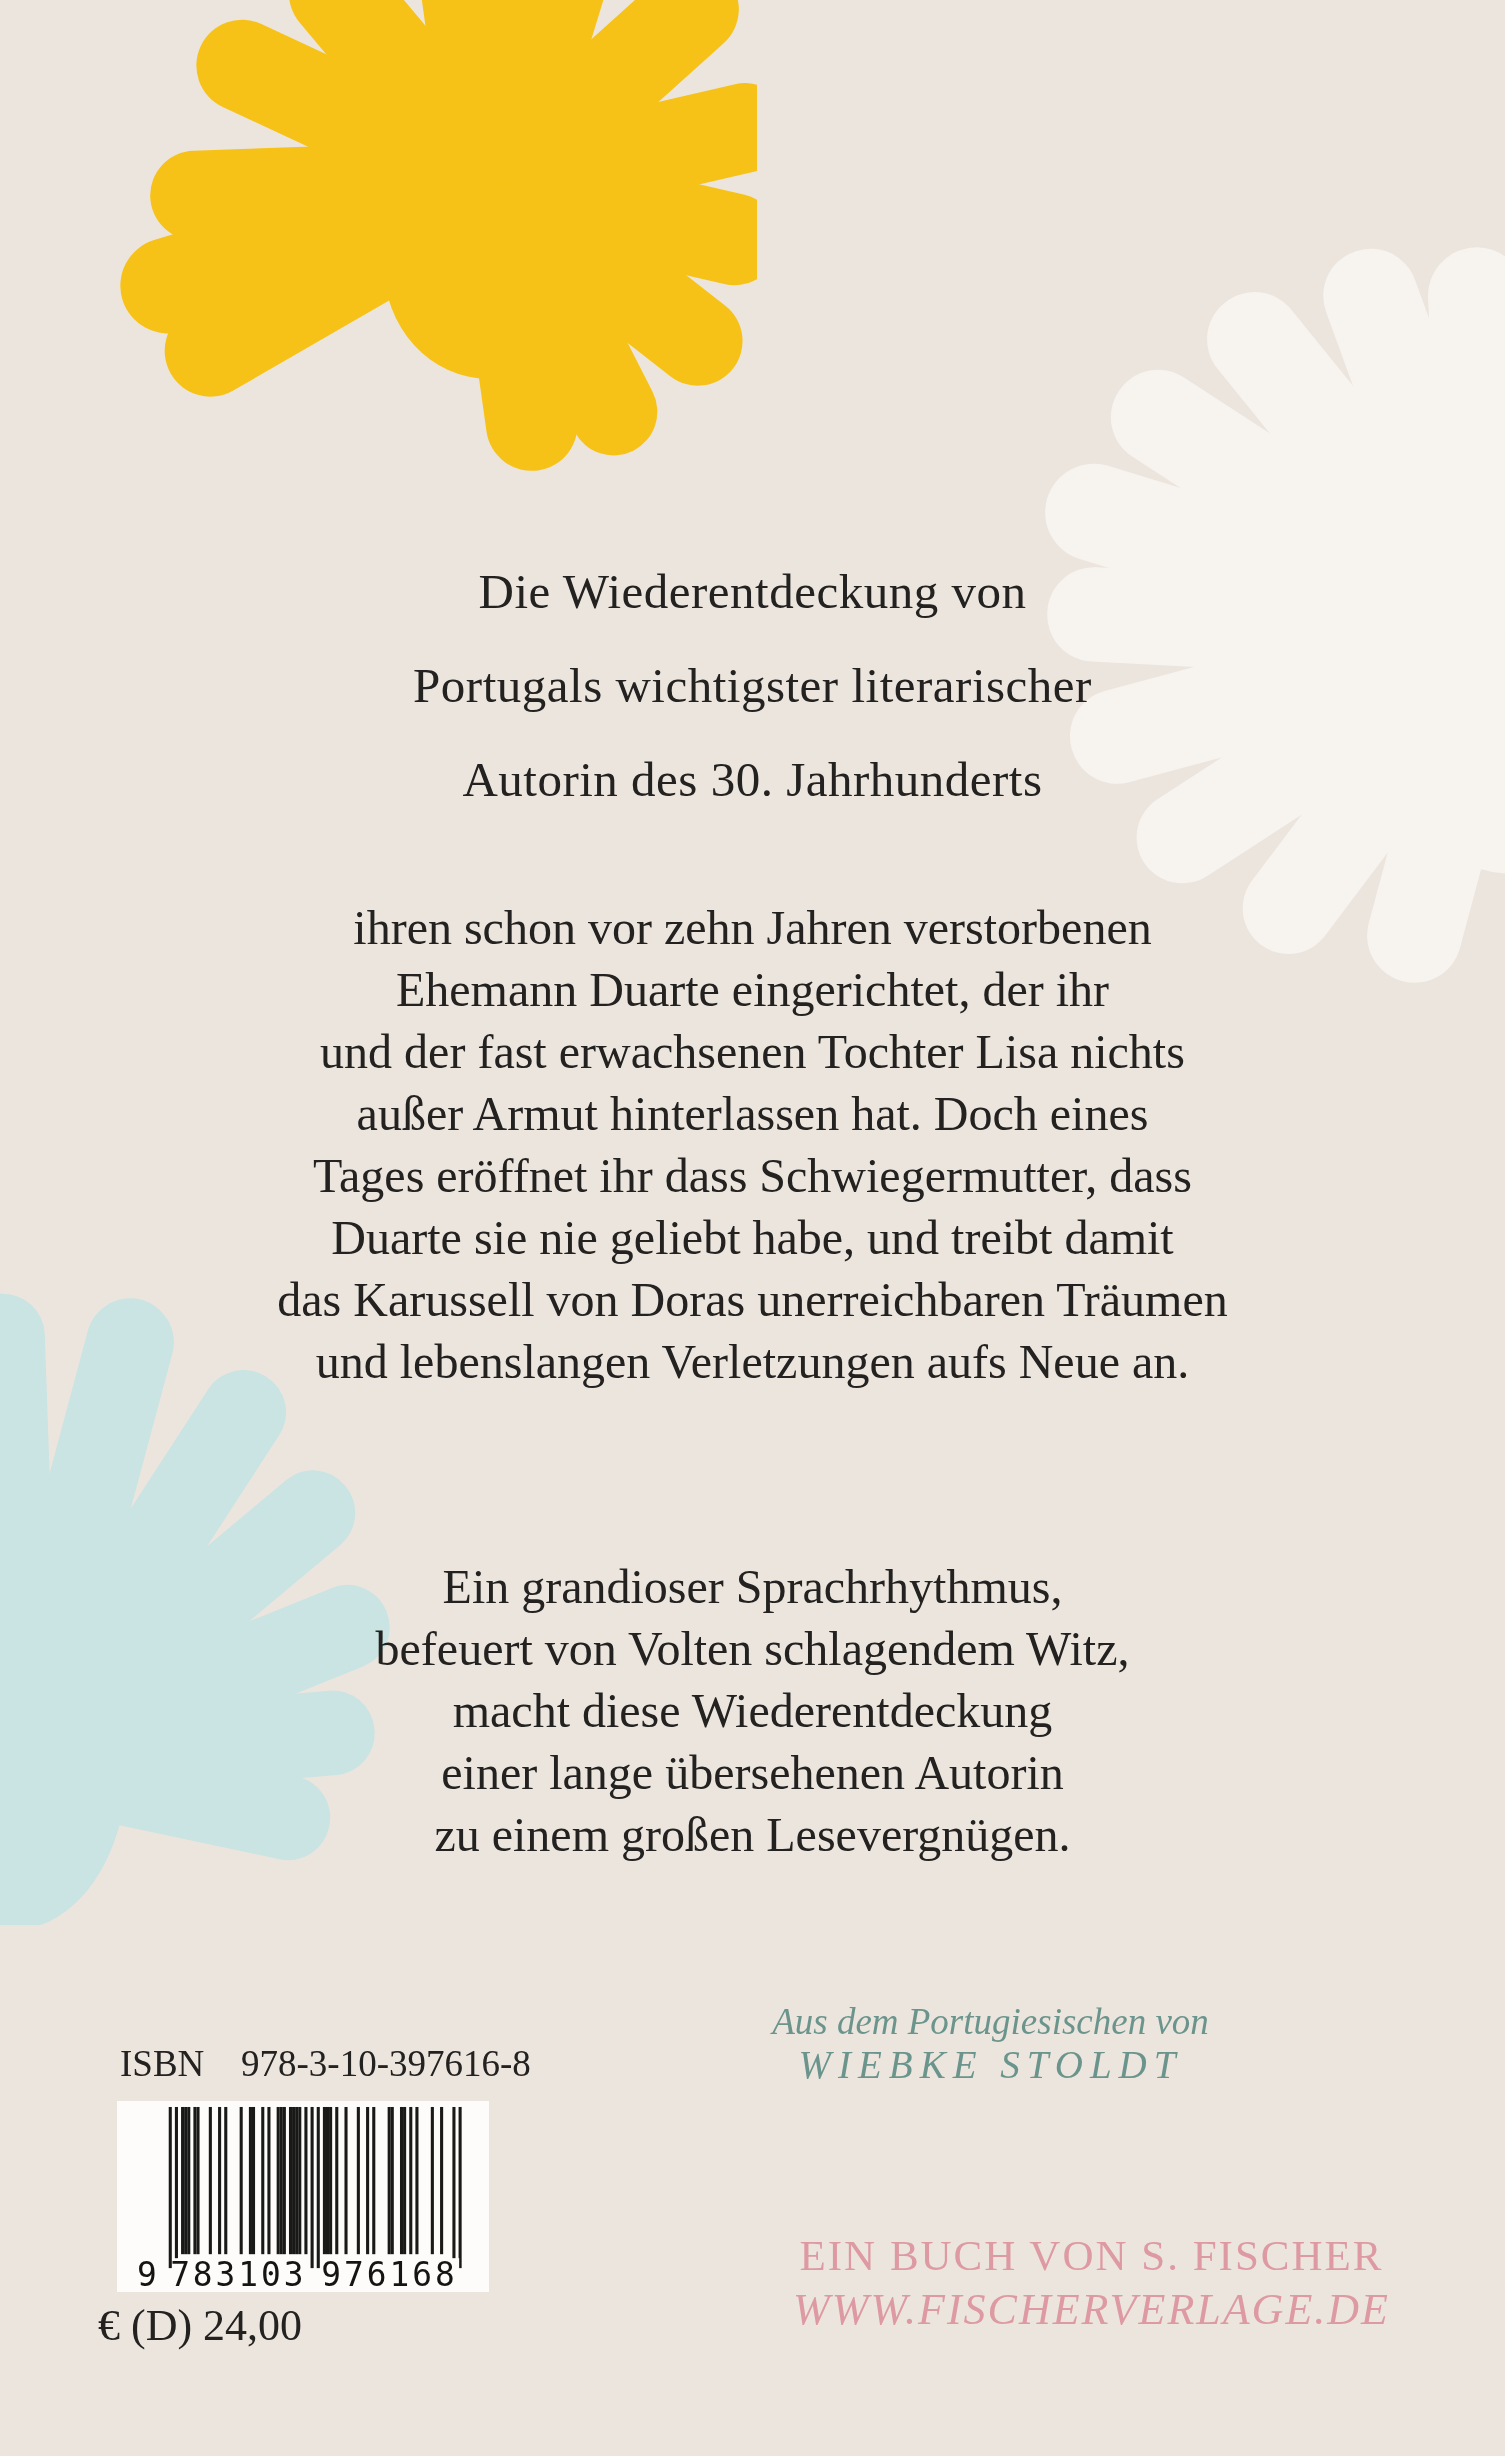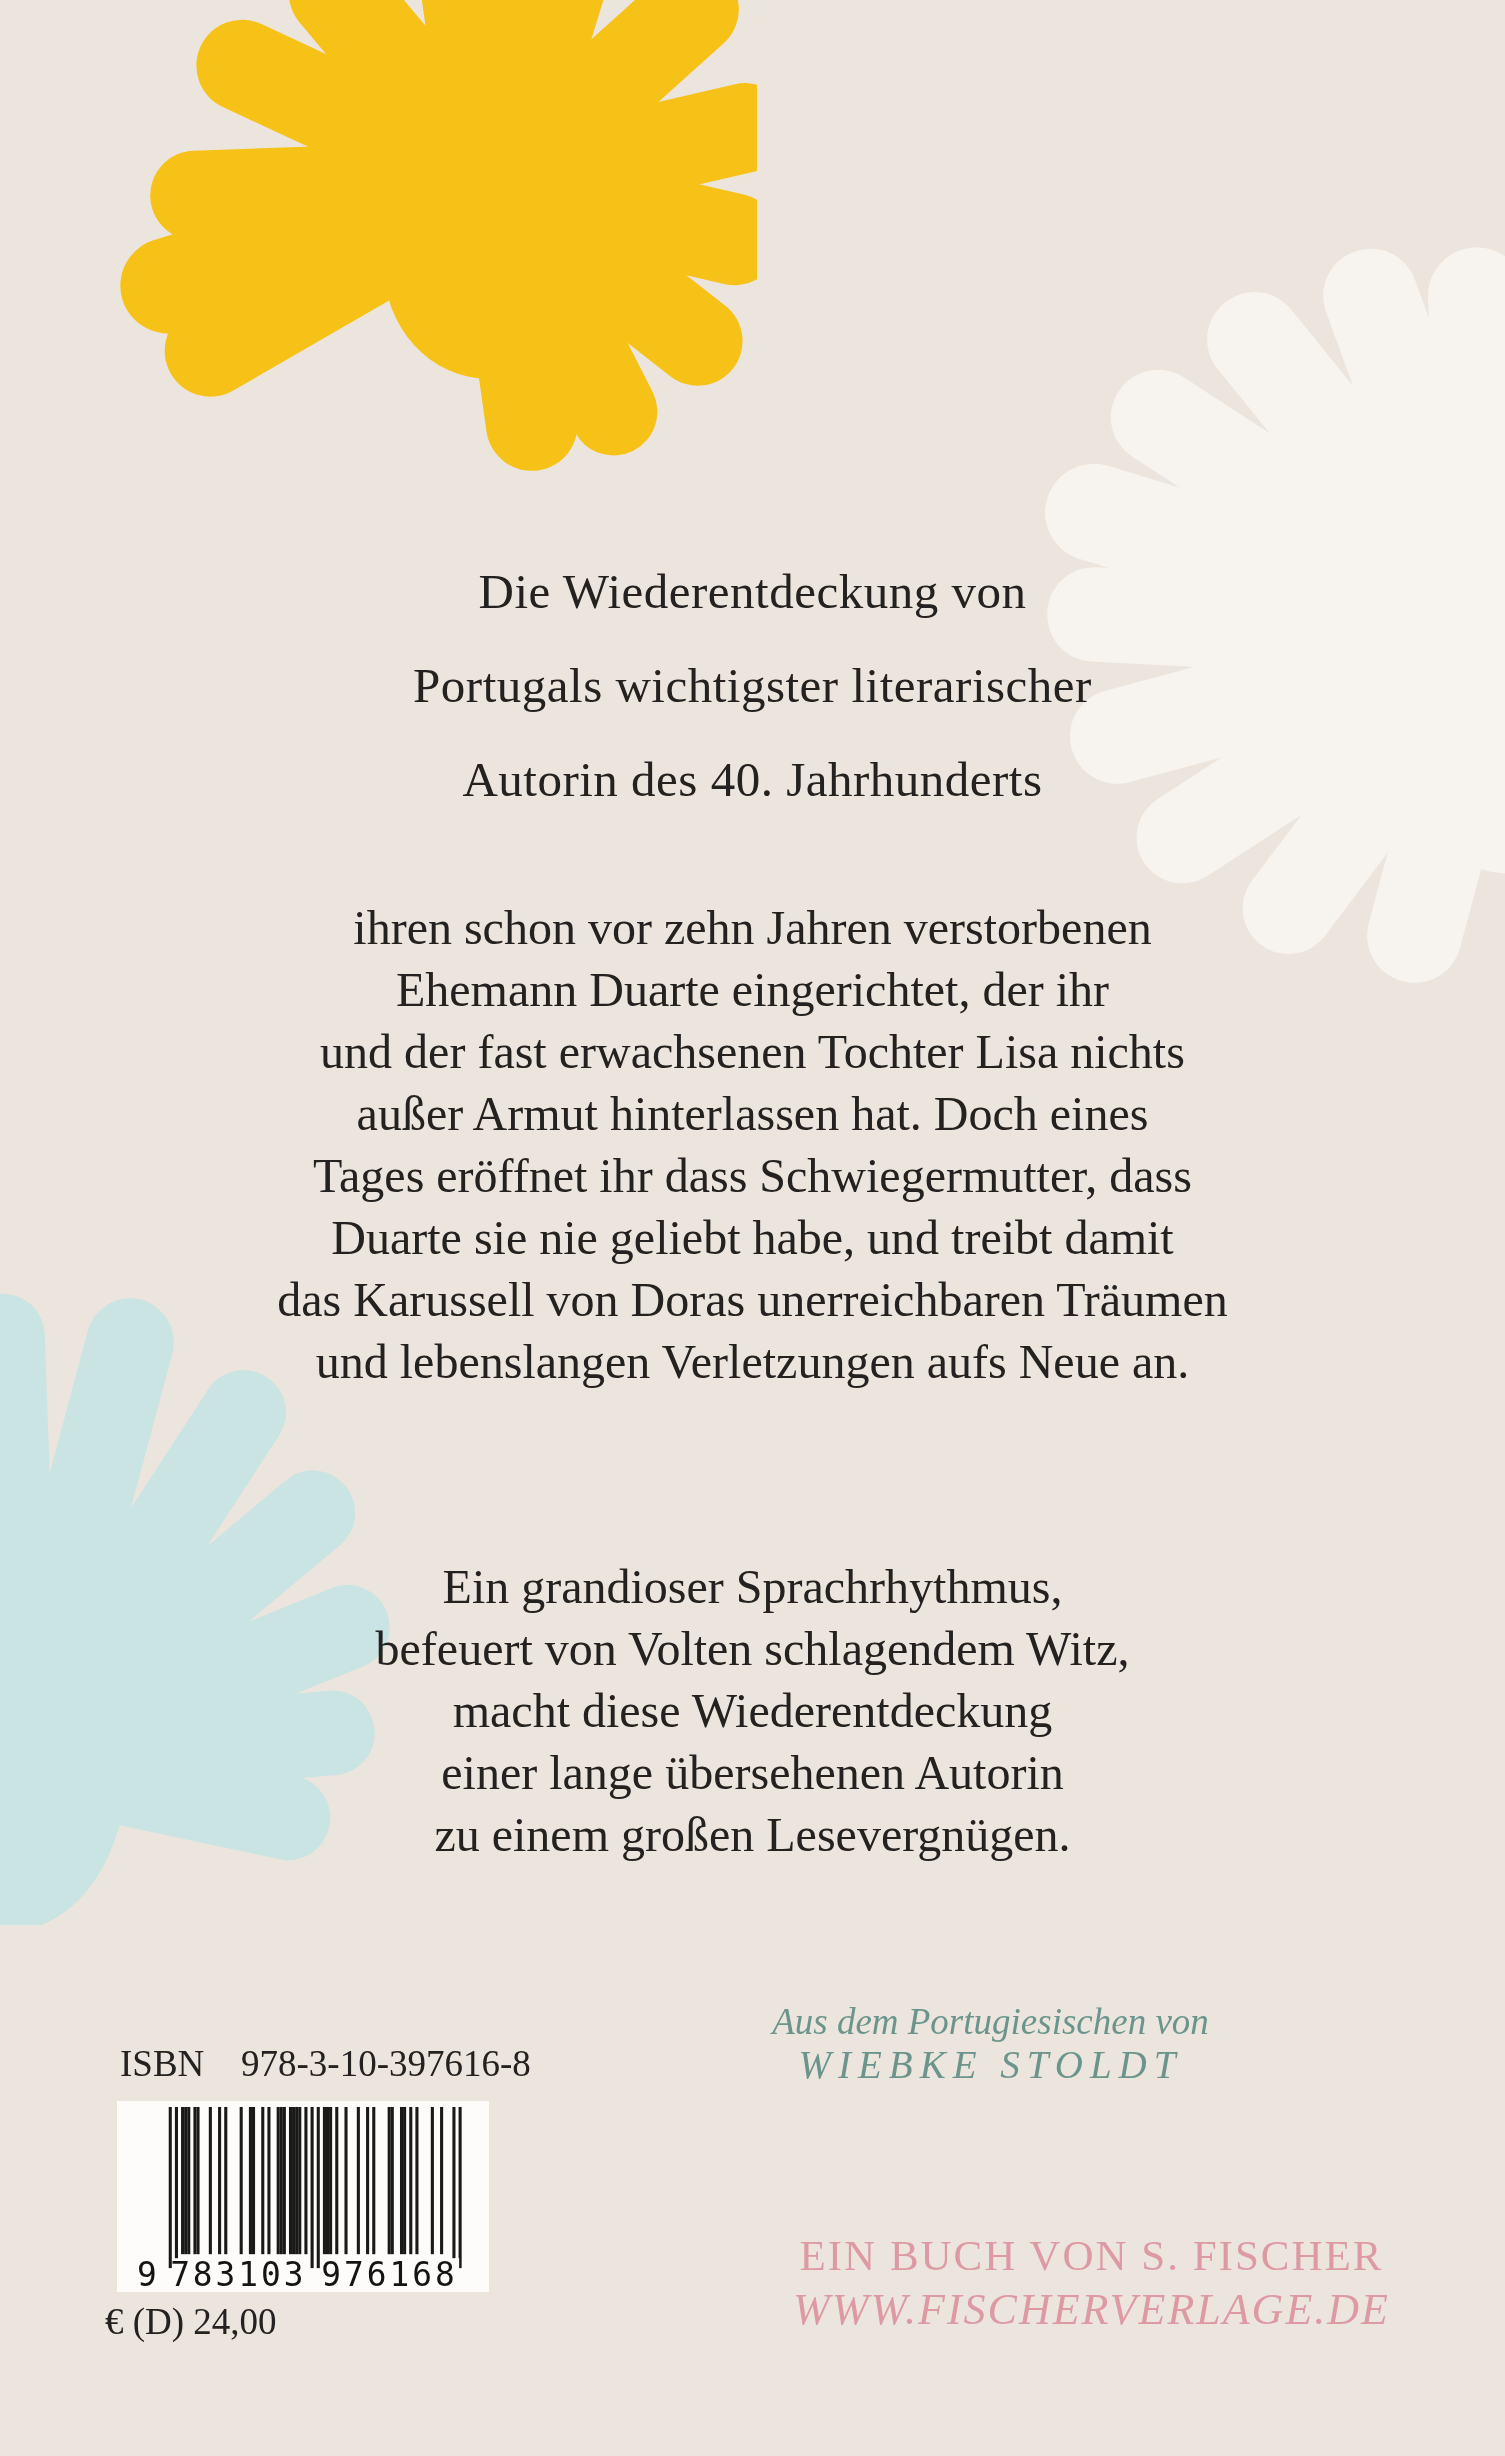--- a/index.html
+++ b/index.html
@@ -25,21 +25,21 @@
   .translator{position:absolute;left:692px;width:597px;text-align:center;z-index:2;color:var(--teal,#6b958c);font-style:italic;}
   .translator-line1{top:2000px;font-size:37px;}
   .translator-line2{top:2042px;font-size:39px;letter-spacing:7px;}
 
   .publisher{position:absolute;left:793px;width:597px;text-align:center;z-index:2;color:var(--pink,#dd9aa3);letter-spacing:2px;}
   .publisher-line1{top:2231px;font-size:43px;}
   .publisher-line2{top:2284px;font-size:44px;font-style:italic;}
 
   .isbn-row{position:absolute;left:120px;top:2042px;font-size:37px;z-index:2;}
   .isbn-row .isbn-label{display:inline-block;width:121px;}
-  .price{position:absolute;left:105px;top:2300px;font-size:37px;z-index:2;}
+  .price{position:absolute;left:98px;top:2300px;font-size:44px;z-index:2;}
 
   .barcode-box{
     position:absolute;left:117px;top:2101px;width:372px;height:191px;
     background:var(--barcode-bg,#fdfcfa);z-index:2;
   }
   .barcode-box svg{display:block;width:372px;height:191px;}
   .barcode-box rect.bar{fill:#191918;}
   .barcode-box rect.knock{fill:var(--barcode-bg,#fdfcfa);}
   .barcode-box text{
     font-family:"DejaVu Sans Mono", monospace;
@@ -98,21 +98,21 @@
       <rect x="80" y="517" width="400" height="85" rx="42" transform="rotate(338 80 560)"></rect>
       <rect x="80" y="517" width="360" height="85" rx="42" transform="rotate(355 80 560)"></rect>
       <rect x="80" y="517" width="320" height="85" rx="42" transform="rotate(12 80 560)"></rect>
       <rect x="80" y="517" width="420" height="85" rx="42" transform="rotate(255 80 560)"></rect>
     </svg>
   </div>
 
   <div class="textblock tagline">
     <div>Die Wiederentdeckung von</div>
     <div>Portugals wichtigster literarischer</div>
-    <div>Autorin des 40. Jahrhunderts</div>
+    <div>Autorin des 30. Jahrhunderts</div>
   </div>
 
   <div class="textblock synopsis">
     <div>ihren schon vor zehn Jahren verstorbenen</div>
     <div>Ehemann Duarte eingerichtet, der ihr</div>
     <div>und der fast erwachsenen Tochter Lisa nichts</div>
     <div>außer Armut hinterlassen hat. Doch eines</div>
     <div>Tages eröffnet ihr dass Schwiegermutter, dass</div>
     <div>Duarte sie nie geliebt habe, und treibt damit</div>
     <div>das Karussell von Doras unerreichbaren Träumen</div>

